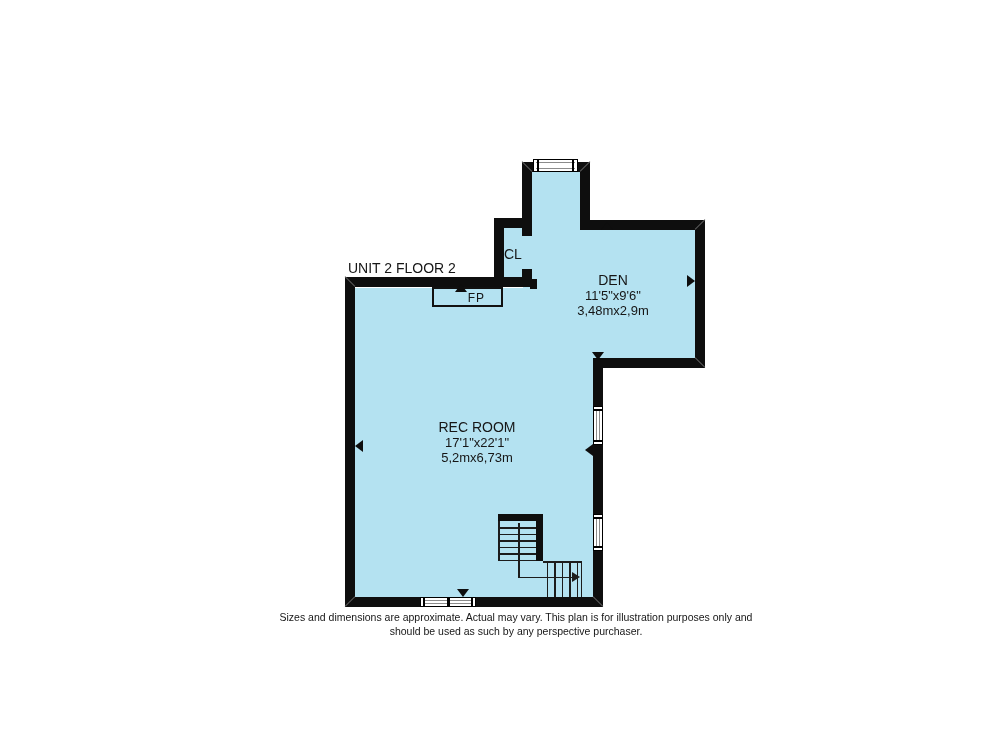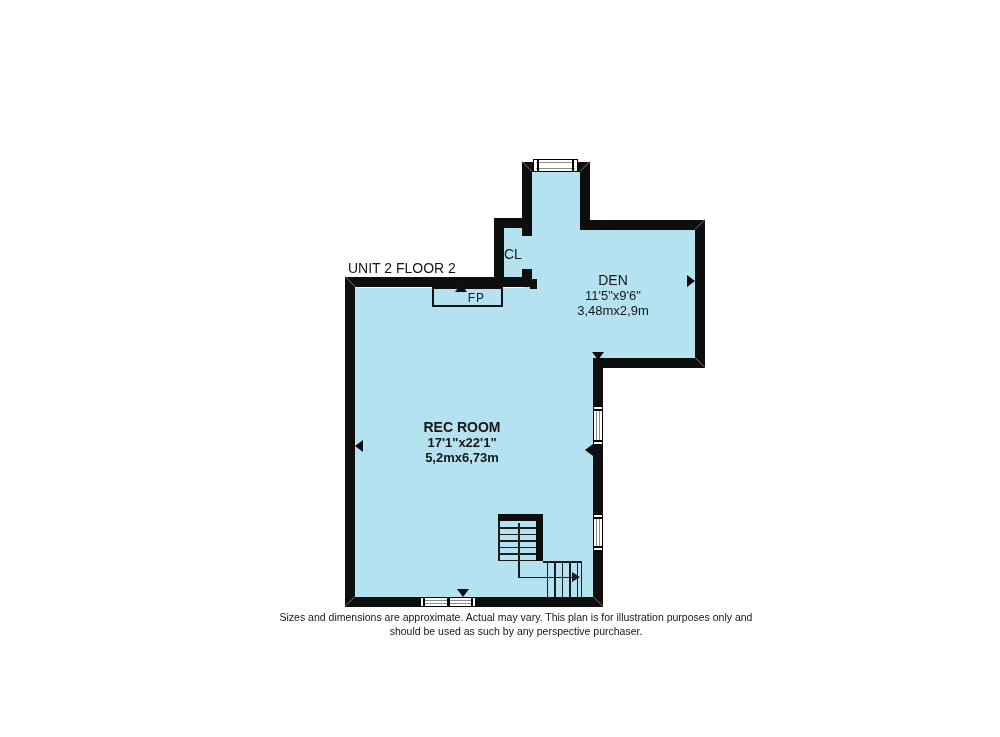--- a/index.html
+++ b/index.html
@@ -133,21 +133,21 @@
   </div>
 
   <div class="lbl cl-label">CL</div>
 
   <div class="lbl room-block" style="left:543px;top:273px;width:140px;">
     <div class="room-name">DEN</div>
     <div class="room-dims">11'5"x9'6"</div>
     <div class="room-dims">3,48mx2,9m</div>
   </div>
 
-  <div class="lbl room-block" style="left:392px;top:420px;width:140px;font-weight:bold;">
+  <div class="lbl room-block" style="left:407px;top:420px;width:140px;">
     <div class="room-name">REC ROOM</div>
     <div class="room-dims">17'1"x22'1"</div>
     <div class="room-dims">5,2mx6,73m</div>
   </div>
 
   <div class="lbl footer">
     <div>Sizes and dimensions are approximate. Actual may vary. This plan is for illustration purposes only and</div>
     <div>should be used as such by any perspective purchaser.</div>
   </div>
 

